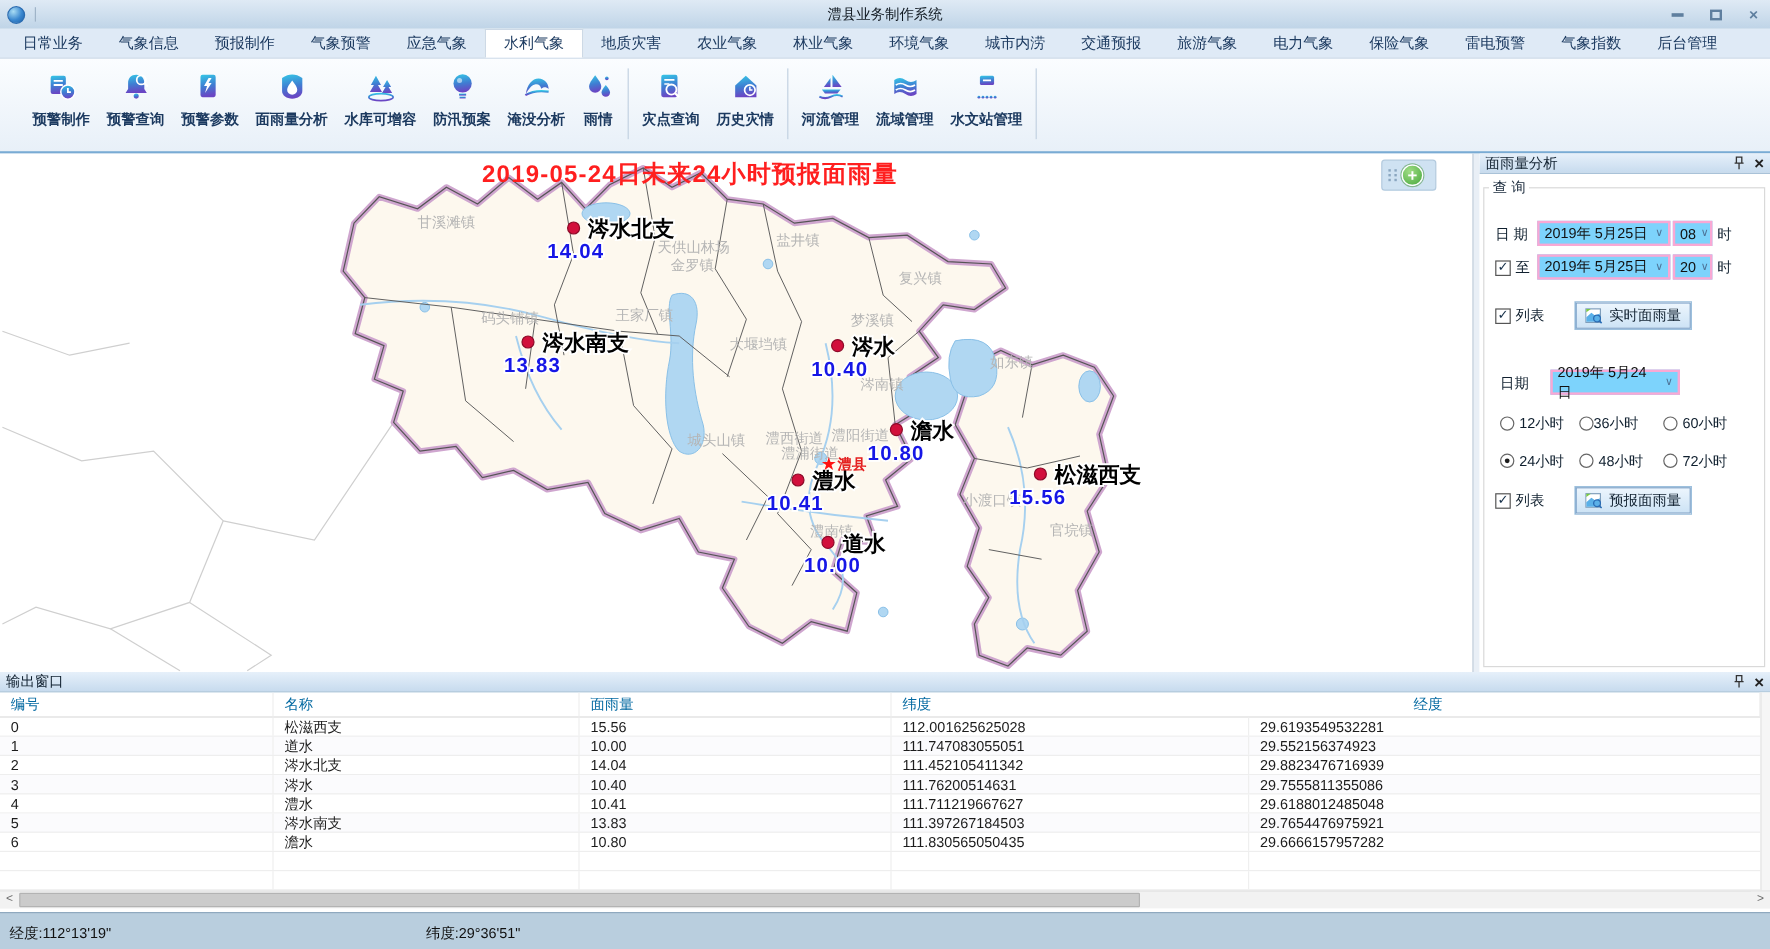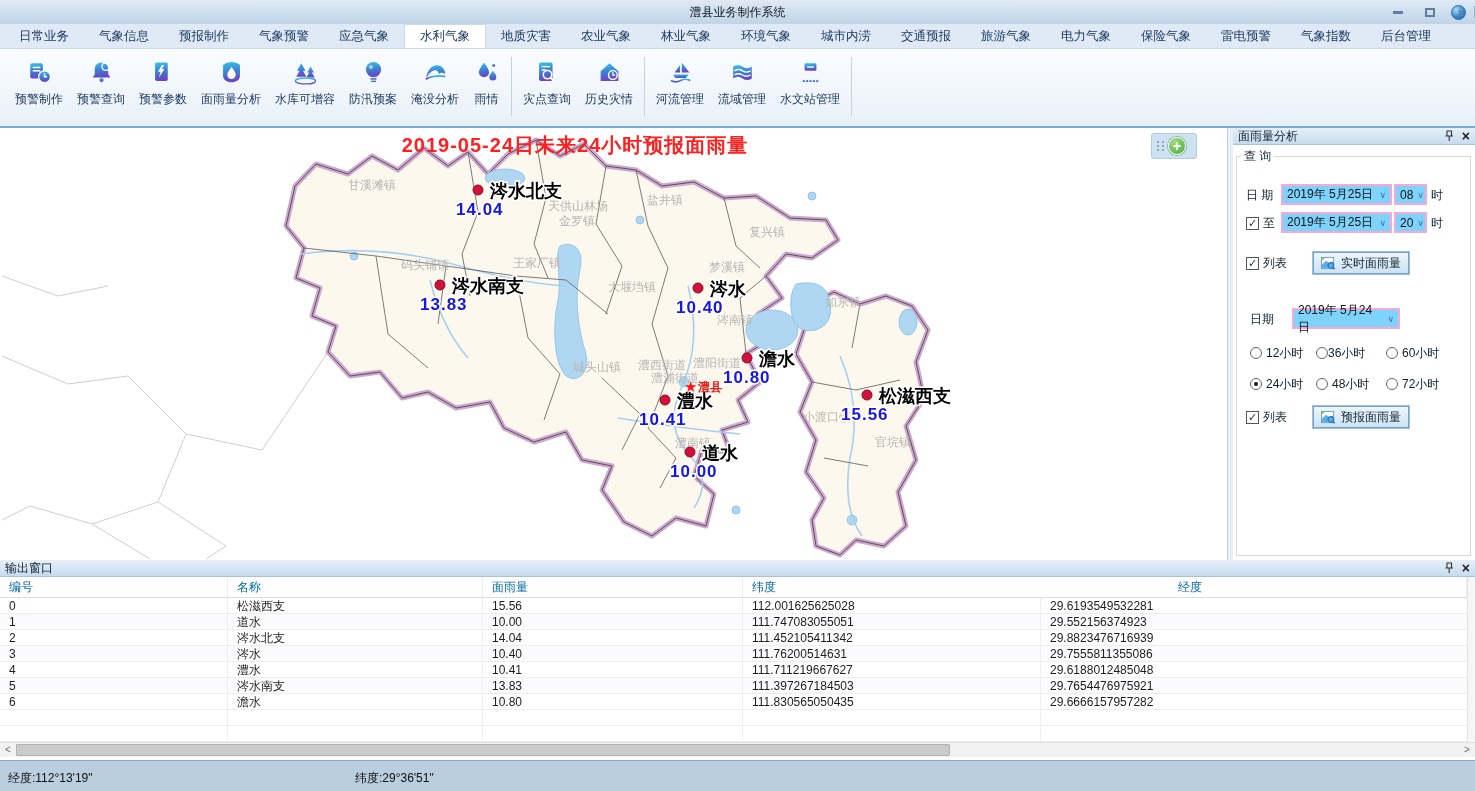--- a/index.html
+++ b/index.html
@@ -1,40 +1,40 @@
 <!DOCTYPE html>
 <html><head>
 <meta charset="utf-8">
 <style>
   * { box-sizing: border-box; margin: 0; padding: 0; }
   body { font-family: "Liberation Sans", "DejaVu Sans", sans-serif; background:#fff; }
   #app { position:relative; width:1475px; height:791px; background:#fff; overflow:hidden; }
 
   
   .titlebar { position:absolute; top:0; left:0; right:0; height:24px;
-    background:linear-gradient(#dfeaf5,#bfd4e7); display:flex; align-items:center;justify-content:flex-end; }
+    background:linear-gradient(#dfeaf5,#bfd4e7); display:flex; align-items:center; }
   .globe { width:15px; height:15px; border-radius:50%; margin-left:6px;
     background:radial-gradient(circle at 32% 28%, #a8dcf4, #3a87cf 55%, #1c5fa6); border:1px solid #2a6bb0; }
   .tb-bar { width:1px; height:12px; background:#9fb4c8; margin-left:8px; }
   .title-text { position:absolute; left:0; right:0; text-align:center; font-size:12px; color:#101820; }
   .win-controls { position:absolute; right:10px; top:0; height:24px; display:flex; gap:22px; align-items:center; }
   .wc { color:#5f7f9f; font-size:13px; font-weight:bold; cursor:default; display:flex; align-items:center; }
   .wc-min { width:10px; height:3px; background:#5f7f9f; }
   .wc-max { width:10px; height:9px; border:2px solid #5f7f9f; }
 
   
   .menubar { position:absolute; top:24px; left:0; right:0; height:25px; background:#dfeaf6;
     border-bottom:1px solid #cdd9e6; display:flex; padding-left:4px; }
   .menu-item { padding:0 15px; display:flex; align-items:center; font-size:12.5px; color:#1c3a60; cursor:default; white-space:nowrap; }
   .menu-item.active { background:#ffffff; border:1px solid #cdd9e6; border-bottom:none; }
 
   
   .toolbar { position:absolute; top:49px; left:0; right:0; height:79px;
     background:linear-gradient(#fbfdff,#e8f0f8); border-bottom:2px solid #79abd4;
-    display:flex; align-items:stretch; padding:8px 4px 0 8px; }
+    display:flex; align-items:stretch; padding:8px 4px 0 20px;font-weight:bold; }
   .tool-item { display:flex; flex-direction:column; align-items:center; gap:5px;
     padding:2px 7px; font-size:12px; color:#1c3a60; white-space:nowrap; cursor:default; }
   .tool-sep { width:1px; background:#c2d2e2; margin:0 4px 10px 4px; }
 
   
   .map { position:absolute; top:128px; left:0; width:1227px; height:432px; background:#ffffff; }
   .splitter { position:absolute; top:128px; left:1227px; width:6px; height:432px; background:#e9eff6; border-left:1px solid #c3cfdb; }
   svg text.town { font-size:12px; fill:#b5b5b5; }
   svg text.stname { font-size:18px; font-weight:bold; fill:#000;
     paint-order:stroke; stroke:#ffffff; stroke-width:3px; }

